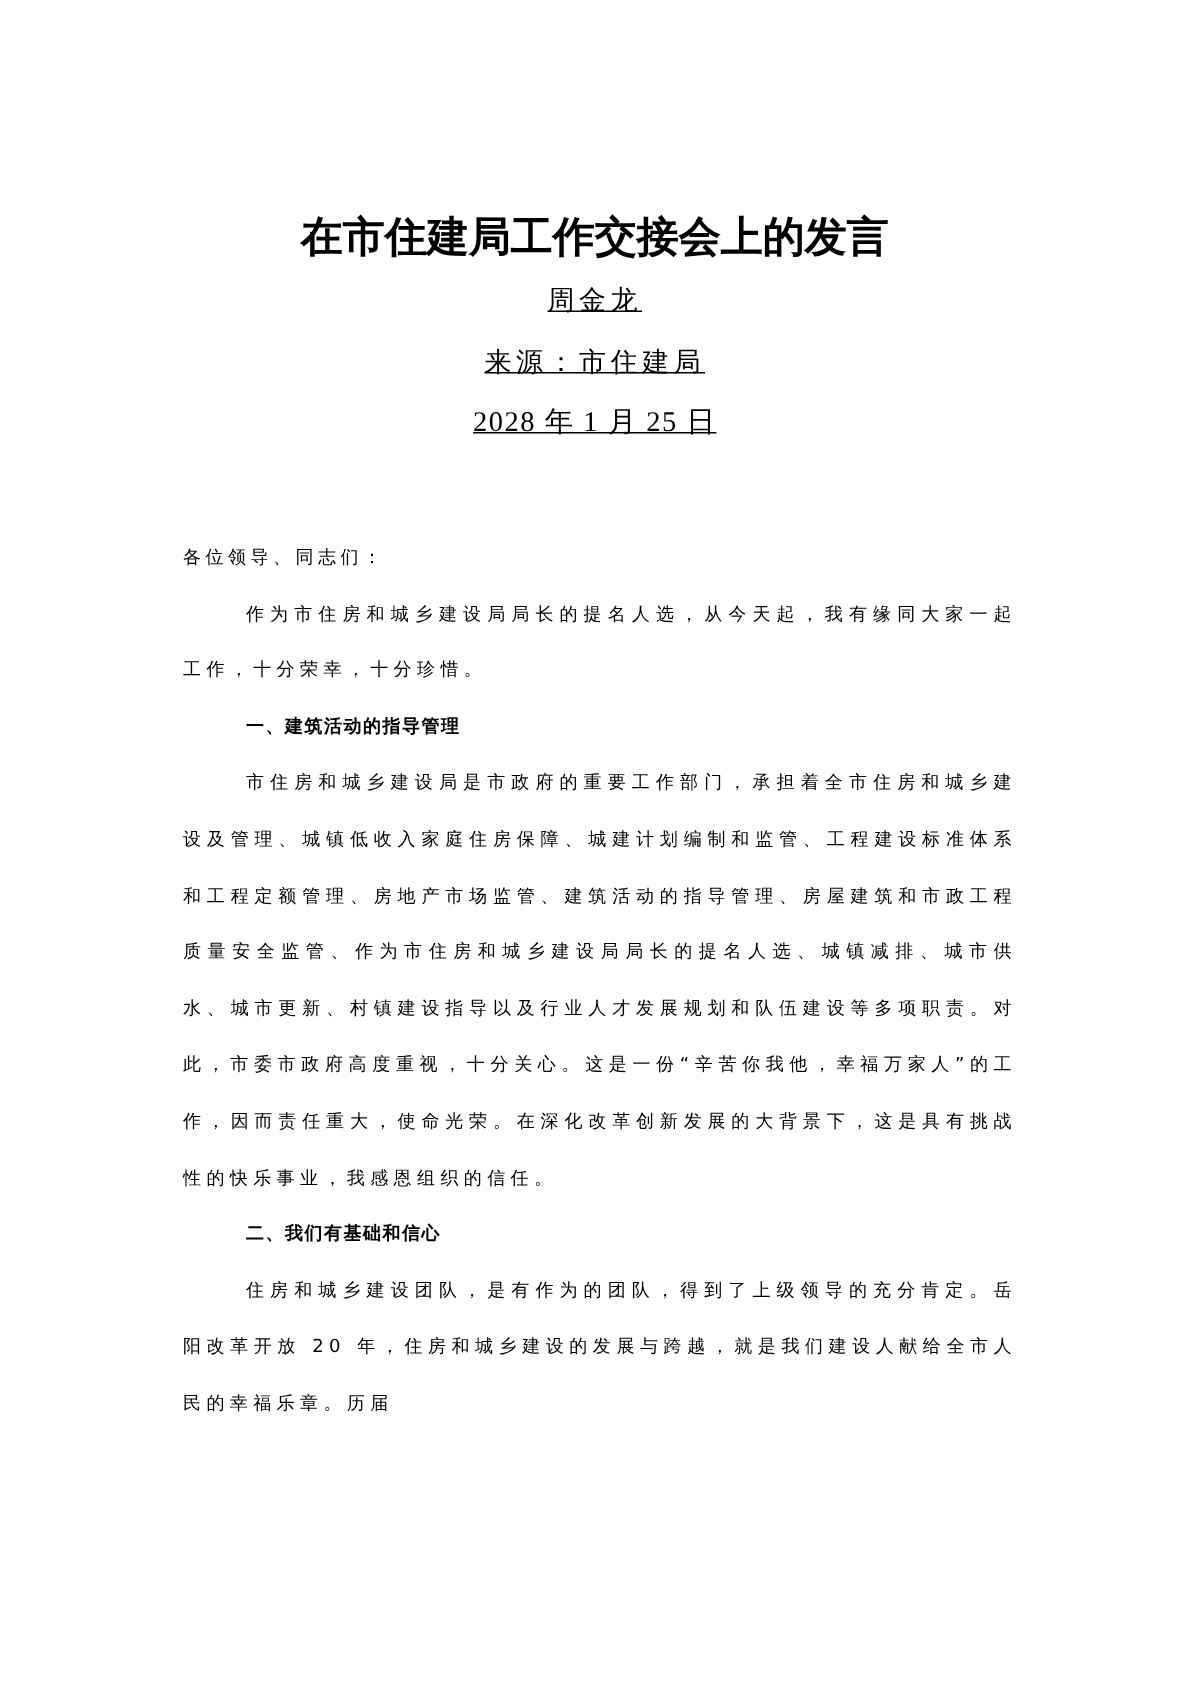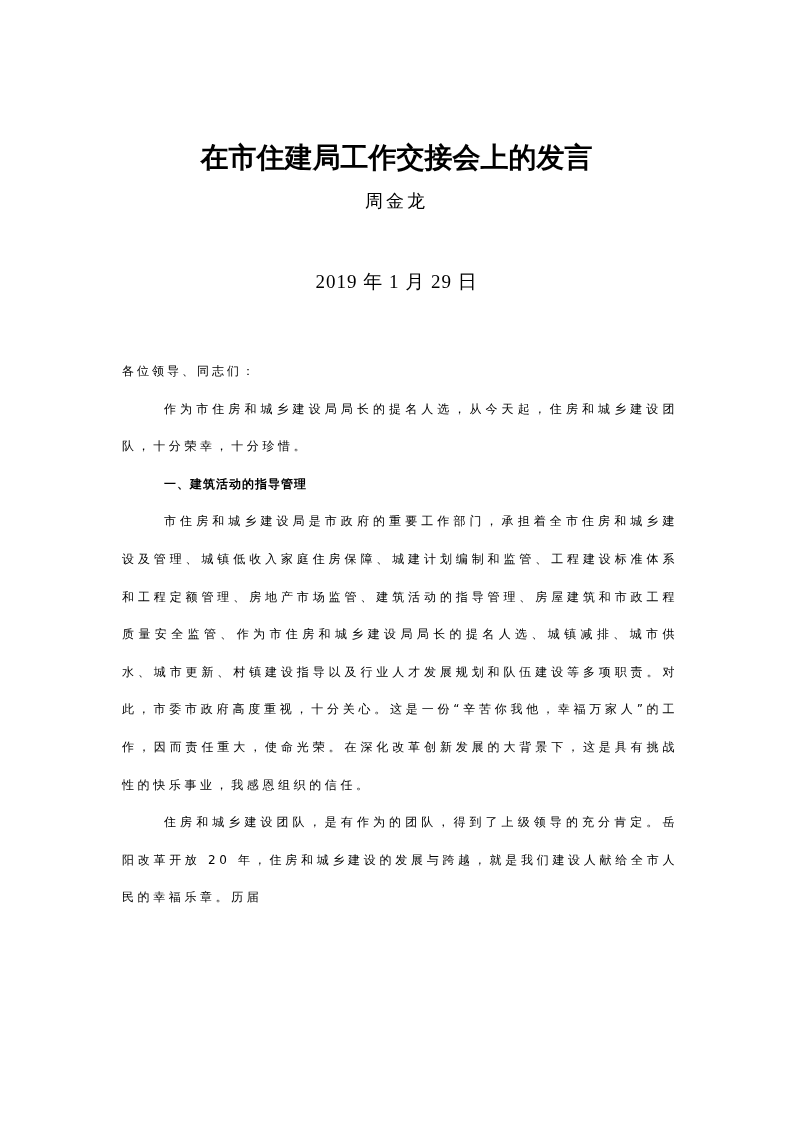--- a/index.html
+++ b/index.html
@@ -5,43 +5,45 @@
     html, body { margin: 0; padding: 0; background: #ffffff; }
     body { width: 793px; height: 1122px; position: relative; overflow: hidden; color: #000; }
     .page { position: absolute; left: 0; top: 0; width: 793px; height: 1122px; }
     .title {
       position: absolute; top: 138px; left: 0; width: 793px; text-align: center;
       font-family: "DejaVu Sans", sans-serif; font-weight: bold; font-size: 28px; line-height: 40px;
       letter-spacing: 0px;
     }
     .meta {
       position: absolute; left: 0; width: 793px; text-align: center;
-      font-family: "DejaVu Serif", serif; font-size: 18px; line-height: 24px; letter-spacing: 3px;
+      font-family: "DejaVu Serif", serif; font-size: 18px; line-height: 24px; letter-spacing: 3px; text-decoration: underline;
     }
     .author { top: 189px; }
     .source { top: 230px; }
     .date { top: 270px; font-family: "Liberation Serif", serif; font-size: 19px; letter-spacing: 1px; }
     .body {
       position: absolute; left: 122px; top: 353px; width: 556px;
       font-family: "DejaVu Sans", sans-serif; font-size: 12px; line-height: 37.6px;
       letter-spacing: 3.6px; text-align: justify; text-justify: inter-ideograph;
     }
     .body p { margin: 0; }
     .indent { text-indent: 42px; }
     .heading { font-weight: bold; text-indent: 42px; letter-spacing: 1px; }
     .greeting { letter-spacing: 3px; }
   </style>
 </head>
 <body>
 
 <div class="page">
   <div class="title">在市住建局工作交接会上的发言</div>
   <div class="meta author">周金龙</div>
-  <div class="meta date">2019 年 1 月 29 日</div>
+  <div class="meta source">来源：市住建局</div>
+  <div class="meta date">2028 年 1 月 25 日</div>
 
   <div class="body">
     <p class="greeting">各位领导、同志们：</p>
-    <p class="indent">作为市住房和城乡建设局局长的提名人选，从今天起，住房和城乡建设团队，十分荣幸，十分珍惜。</p>
+    <p class="indent">作为市住房和城乡建设局局长的提名人选，从今天起，我有缘同大家一起工作，十分荣幸，十分珍惜。</p>
     <p class="heading">一、建筑活动的指导管理</p>
     <p class="indent">市住房和城乡建设局是市政府的重要工作部门，承担着全市住房和城乡建设及管理、城镇低收入家庭住房保障、城建计划编制和监管、工程建设标准体系和工程定额管理、房地产市场监管、建筑活动的指导管理、房屋建筑和市政工程质量安全监管、作为市住房和城乡建设局局长的提名人选、城镇减排、城市供水、城市更新、村镇建设指导以及行业人才发展规划和队伍建设等多项职责。对此，市委市政府高度重视，十分关心。这是一份“辛苦你我他，幸福万家人”的工作，因而责任重大，使命光荣。在深化改革创新发展的大背景下，这是具有挑战性的快乐事业，我感恩组织的信任。</p>
+    <p class="heading">二、我们有基础和信心</p>
     <p class="indent">住房和城乡建设团队，是有作为的团队，得到了上级领导的充分肯定。岳阳改革开放 20 年，住房和城乡建设的发展与跨越，就是我们建设人献给全市人民的幸福乐章。历届</p>
   </div>
 </div>
 
 </body></html>

